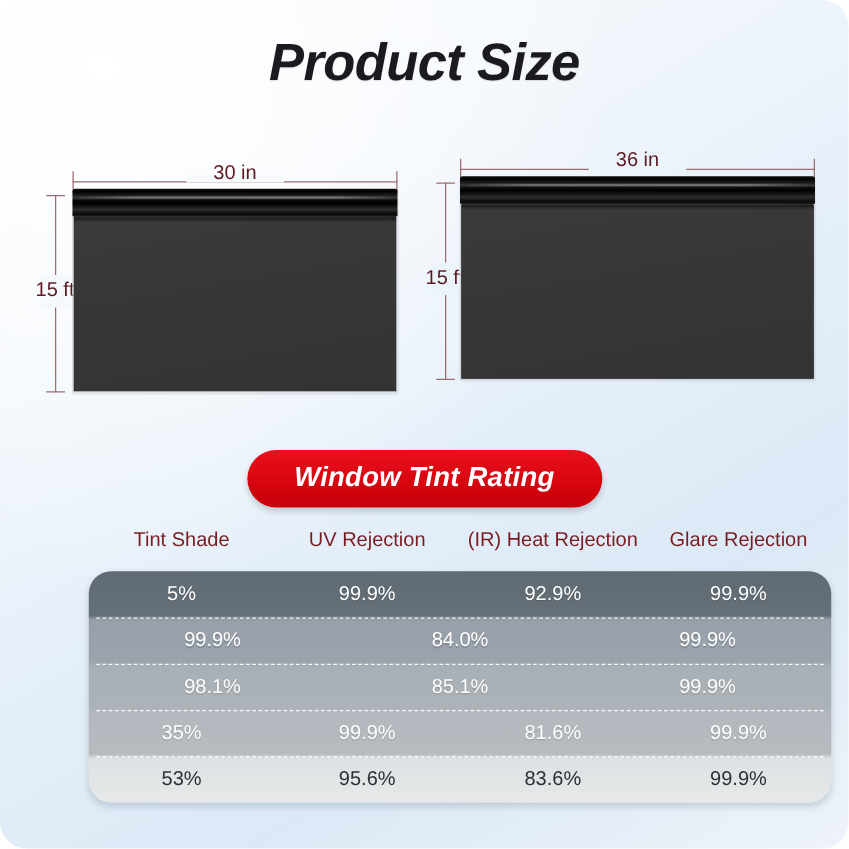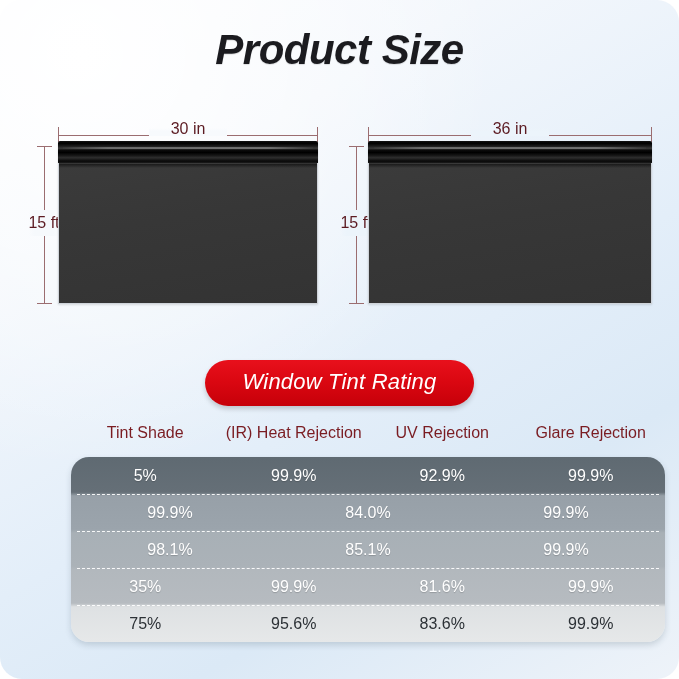--- a/index.html
+++ b/index.html
@@ -37,21 +37,21 @@
     font-style: italic;
     letter-spacing: -0.5px;
     color: #1b1b1f;
     text-shadow: 0 1px 1px rgba(0,0,0,0.12);
   }
 
   
   .product {
     position: absolute;
   }
-  #product-1 { left: 12px;  top: 118px; width: 316px; height: 186px; }
+  #product-1 { left: 12px;  top: 128px; width: 316px; height: 186px; }
   #product-2 { left: 330px; top: 118px; width: 330px; height: 186px; }
 
   
   .dim-width {
     position: absolute;
     top: 0;
     height: 24px;
   }
   #product-1 .dim-width { left: 46px; right: 10px; }
   #product-2 .dim-width { left: 38px; right: 8px; }
@@ -194,21 +194,21 @@
     position: absolute;
     left: 50%;
     top: 360px;
     transform: translateX(-50%);
     padding: 9px 38px 11px;
     border-radius: 24px;
     background: linear-gradient(180deg, #e8101c 0%, #da0711 48%, #c60009 100%);
     box-shadow: 0 3px 5px rgba(0,0,0,0.18);
     color: #ffffff;
     font-size: 22px;
-    font-weight: normal;
+    font-weight: bold;
     font-style: italic;
     letter-spacing: 0.2px;
     white-space: nowrap;
     text-align: right;
   }
 
   
   #rating-table {
     position: absolute;
     left: 43px;
@@ -317,22 +317,22 @@
       <div class="roll-core"></div>
       <div class="roll-sheet"></div>
     </div>
   </div>
 
   <div id="badge">Window Tint Rating</div>
 
   <div id="rating-table">
     <div class="table-head">
       <div class="cell">Tint Shade</div>
+      <div class="cell">UV Rejection</div>
       <div class="cell">(IR) Heat Rejection</div>
-      <div class="cell">UV Rejection</div>
       <div class="cell">Glare Rejection</div>
     </div>
     <div class="table-body">
       <div class="row">
         <div class="cell">5%</div>
         <div class="cell">99.9%</div>
         <div class="cell">92.9%</div>
         <div class="cell">99.9%</div>
       </div>
       <div class="row">
@@ -345,21 +345,21 @@
         <div class="cell">85.1%</div>
         <div class="cell">99.9%</div>
       </div>
       <div class="row">
         <div class="cell">35%</div>
         <div class="cell">99.9%</div>
         <div class="cell">81.6%</div>
         <div class="cell">99.9%</div>
       </div>
       <div class="row light">
-        <div class="cell">75%</div>
+        <div class="cell">53%</div>
         <div class="cell">95.6%</div>
         <div class="cell">83.6%</div>
         <div class="cell">99.9%</div>
       </div>
     </div>
   </div>
 
 </div>
 
 </body></html>

